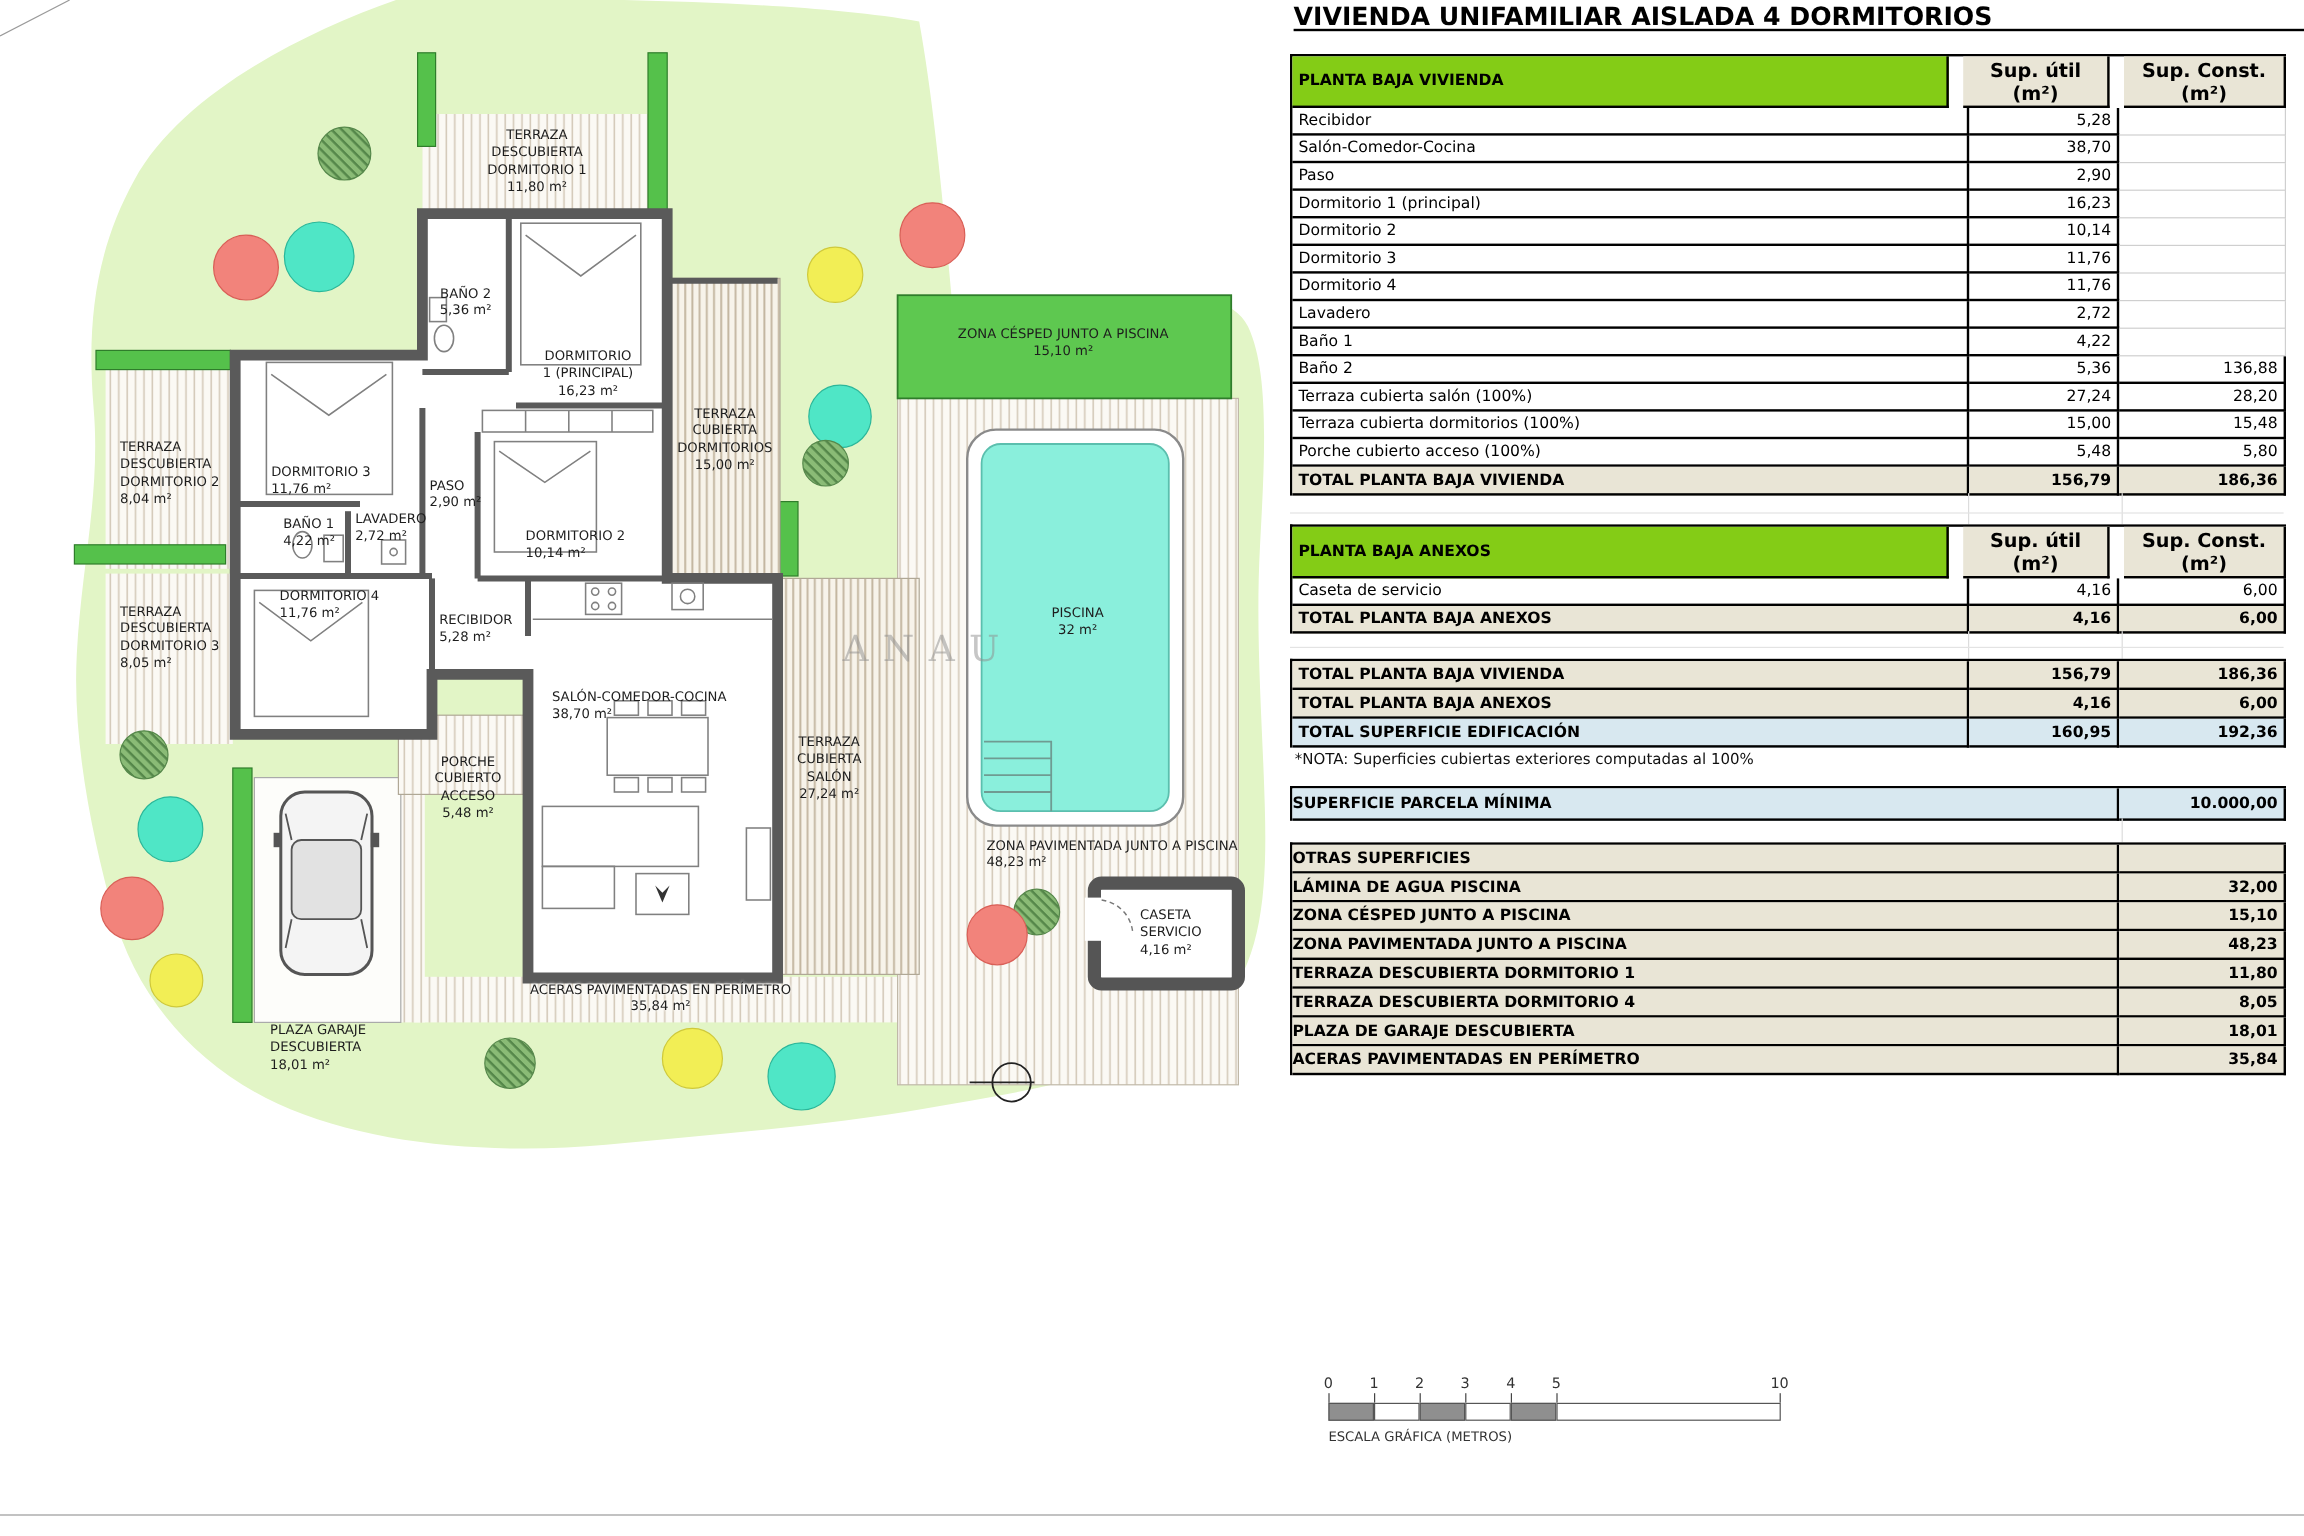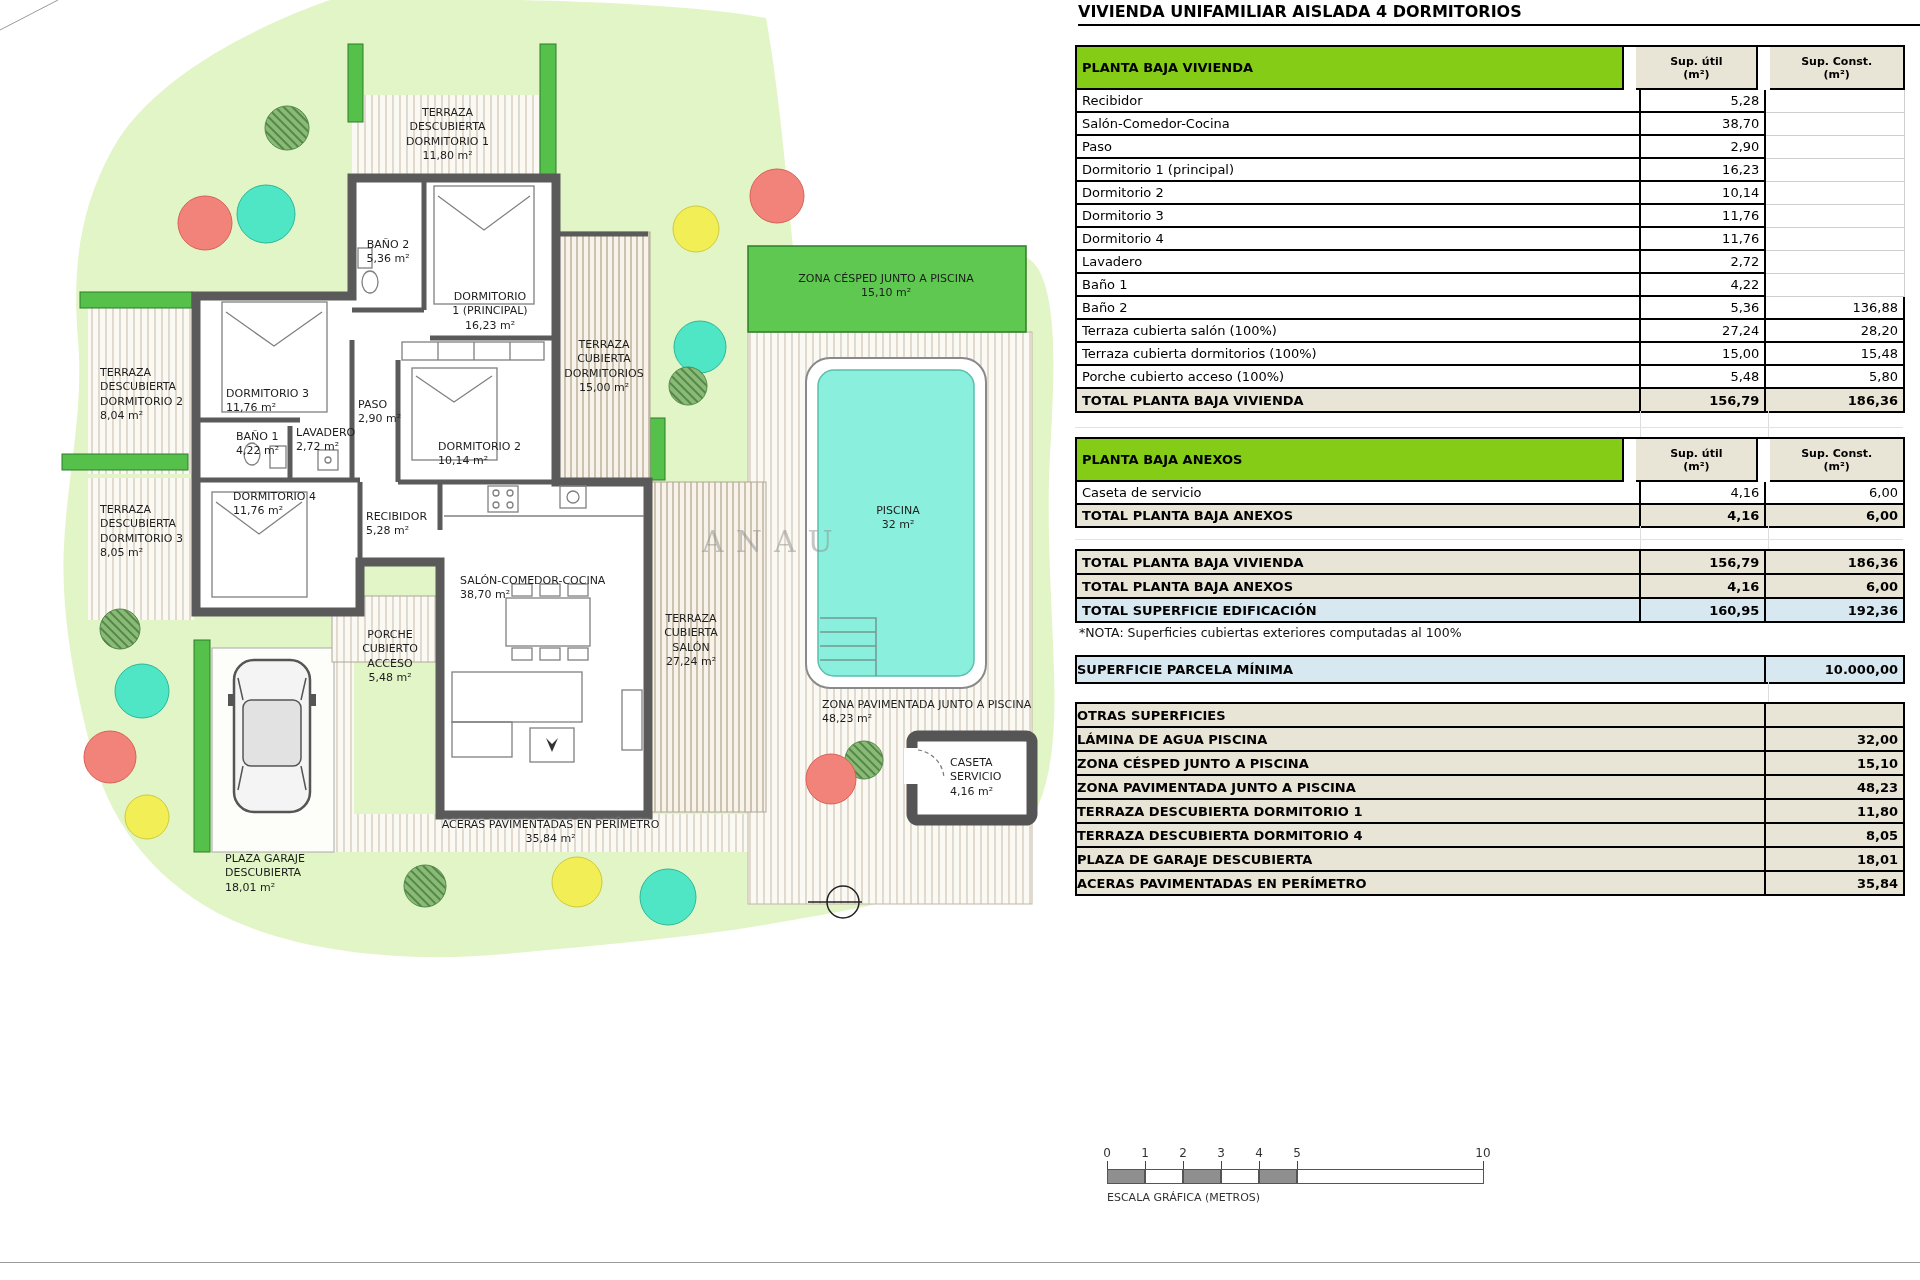--- a/index.html
+++ b/index.html
@@ -6,31 +6,31 @@
   .stage{position:relative;width:1920px;height:1280px;background:#fff;overflow:hidden;font-family:"DejaVu Sans",sans-serif;}
 
   
   .lbl{position:absolute;font-size:11px;line-height:1.3;color:#1d1d1d;white-space:pre-line;}
   .ctr{text-align:center;}
   .wm{position:absolute;left:702px;top:524px;font-family:"DejaVu Serif",serif;font-size:30px;letter-spacing:12px;color:#8e8e8e;opacity:.5;}
   .sheetline{position:absolute;left:0;top:1262px;width:1920px;height:1px;background:#9a9a9a;}
 
   
   .panel{position:absolute;left:1075px;top:0;width:845px;color:#000;}
-  .ttl{position:absolute;left:3px;top:2px;width:842px;height:22px;font-weight:bold;font-size:16px;border-bottom:2px solid #000;}
+  .ttl{position:absolute;left:3px;top:2px;width:842px;height:22px;font-weight:bold;font-size:21px;border-bottom:2px solid #000;}
   .tbl{position:absolute;left:0;border-top:2px solid #000;border-left:2px solid #000;background:#fff;width:830px;box-sizing:border-box;}
   .row{display:flex;align-items:stretch;}
   .cell{display:flex;align-items:center;box-sizing:border-box;font-size:13px;border-right:2px solid #000;border-bottom:2px solid #000;}
   .cl{width:565px;padding-left:5px;}
   .cu{width:126px;justify-content:flex-end;padding-right:5px;}
   .cc{width:139px;justify-content:flex-end;padding-right:5px;}
   .cw{width:691px;padding-left:0;}
   .cv{width:139px;justify-content:flex-end;padding-right:5px;}
   .mute{border-right:1px solid #cfcfcf;border-bottom:1px solid #cfcfcf;}
-  .hdrc{font-weight:bold;font-size:11px;background:#e9e5d6;justify-content:center;text-align:center;white-space:pre-line;padding:0;margin-left:12px;}
+  .hdrc{font-weight:bold;font-size:16px;background:#e9e5d6;justify-content:center;text-align:center;white-space:pre-line;padding:0;margin-left:12px;}
   .hdrl{font-weight:bold;font-size:13px;background:#84cc16;}
   .beige{background:#e9e5d6;}
   .bold{font-weight:bold;}
   .hl{background:#d8e8f0;}
   .r23{height:23px;}.r24{height:24px;}.r27{height:27px;}.rh{height:43px;}
   .nota{position:absolute;left:4px;font-size:12.5px;color:#111;}
   .gv{position:absolute;top:0;bottom:0;width:1px;background:#dcdcdc;}
   .gh{position:absolute;left:0;width:828px;height:1px;background:#e3e3e3;}
   .gap{position:absolute;left:0;width:830px;}
 

